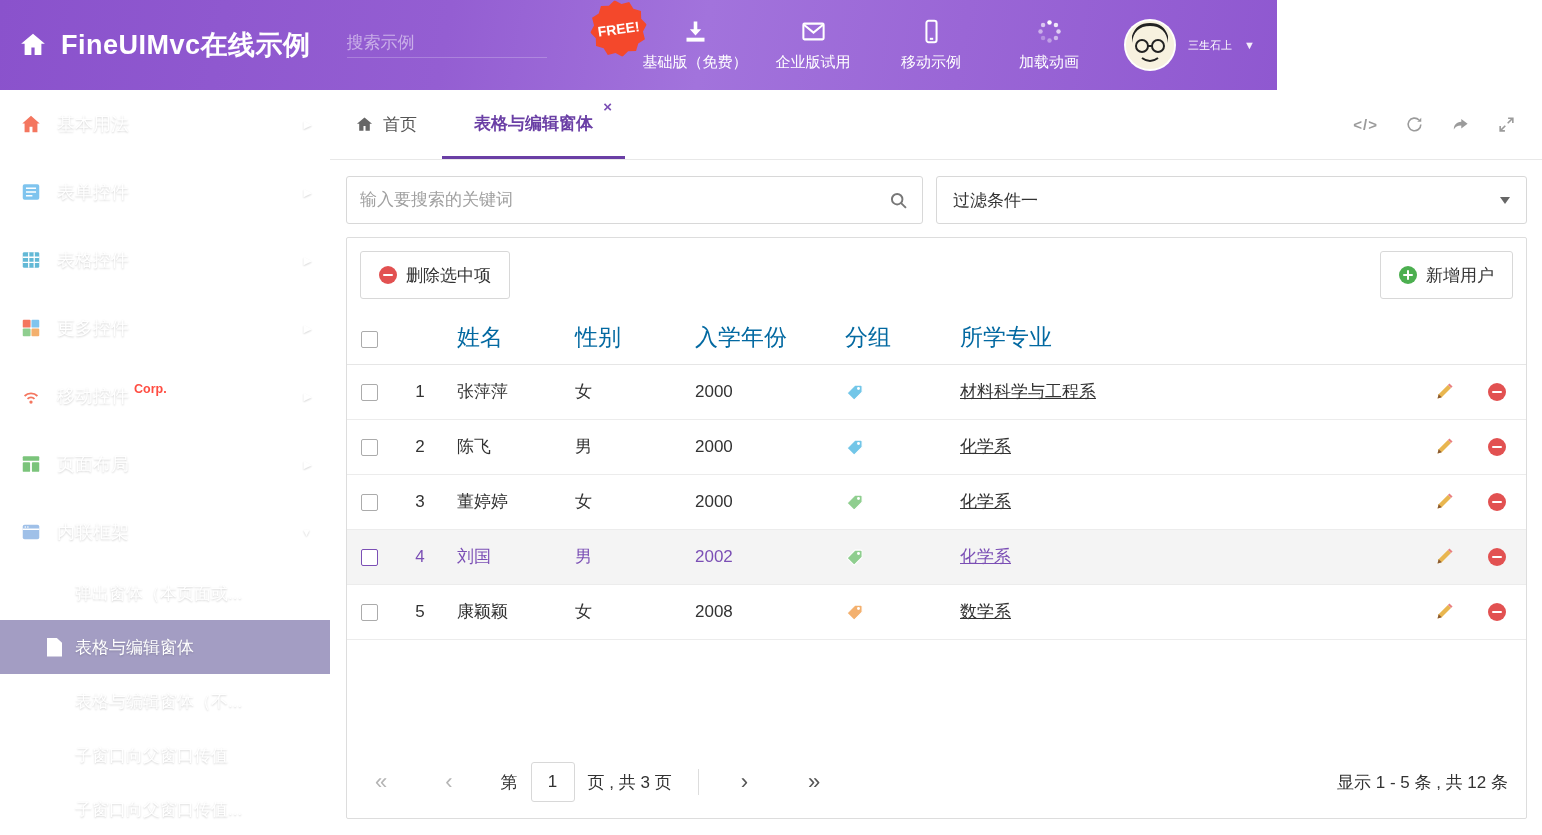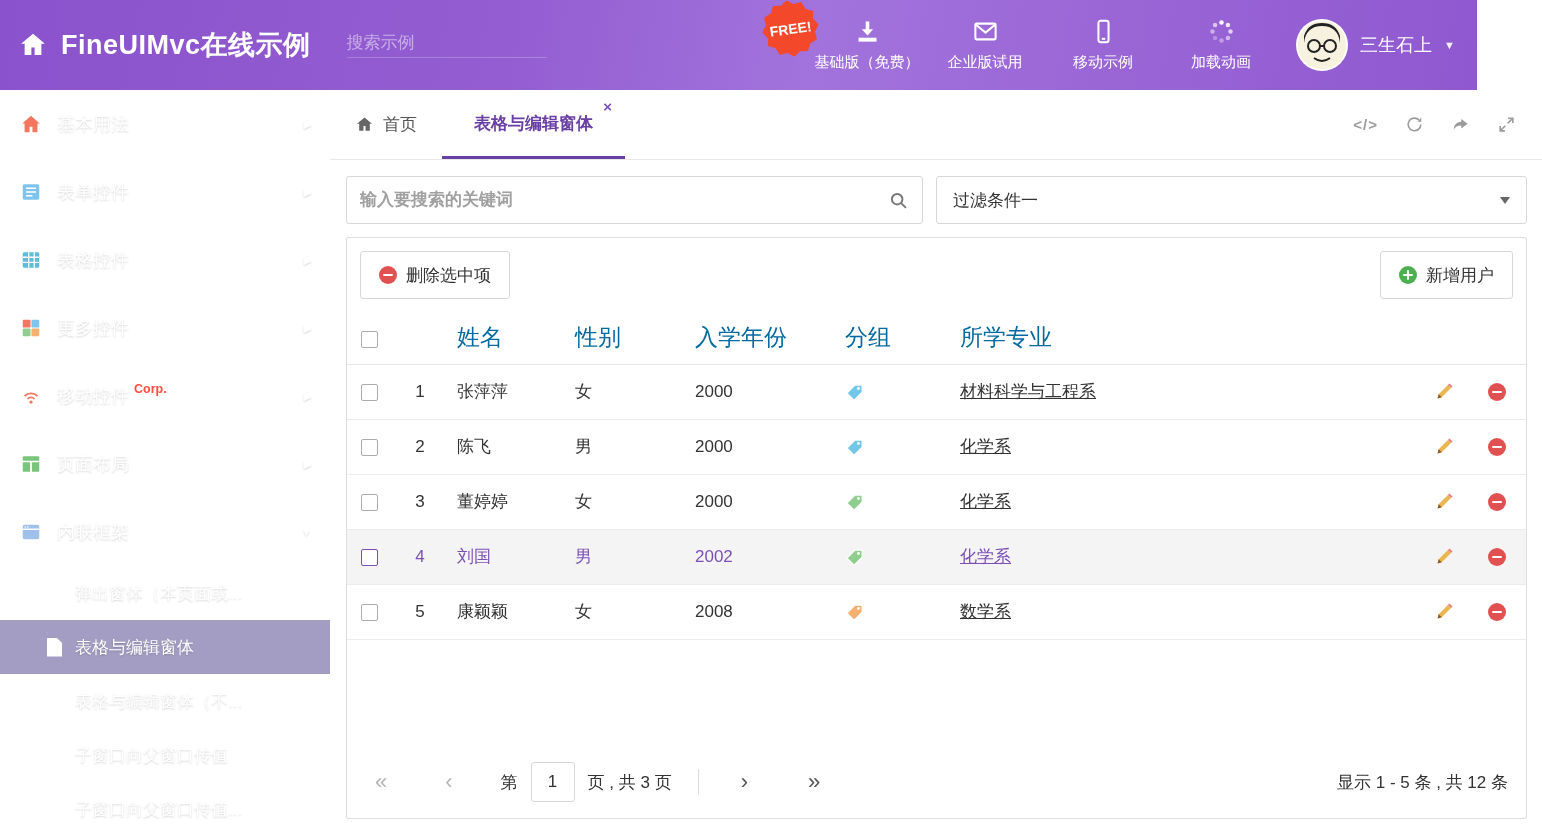--- a/index.html
+++ b/index.html
@@ -1,21 +1,21 @@
 <!DOCTYPE html>
 <html><head>
 <meta charset="utf-8">
 <style>
   * { margin:0; padding:0; box-sizing:border-box; }
   html,body { width:1542px; height:835px; overflow:hidden; }
   body { font-family:"Liberation Sans","DejaVu Sans",sans-serif; background:#fff; position:relative; }
   svg { display:block; }
 
   
-  .header { position:absolute; top:0; left:0; width:1477px; height:90px; z-index:3;
+  .header { position:absolute; top:0; left:0; width:1277px; height:90px; z-index:3;
     background:linear-gradient(100deg,#8a52cc 0%,#945ed2 35%,#a273dc 55%,#9a66d6 75%,#8f58d0 100%);
     color:#fff; display:flex; align-items:center; }
   .brand { display:flex; align-items:center; margin-left:18px; }
   .brand svg { width:30px; height:30px; }
   .brand-title { font-size:27px; font-weight:bold; margin-left:13px; letter-spacing:.5px; }
   .hsearch { margin-left:36px; width:200px; display:flex; align-items:center;
     border-bottom:1px solid rgba(255,255,255,.22); padding-bottom:4px; }
   .hsearch input { flex:1; background:transparent; border:none; outline:none; color:#fff; font-size:17px; font-family:inherit; }
   .hsearch input::placeholder { color:rgba(255,255,255,.5); }
   .hsearch svg { width:21px; height:21px; color:rgba(255,255,255,.75); }
@@ -23,21 +23,21 @@
   .nav-item { width:118px; display:flex; flex-direction:column; align-items:center; justify-content:center;
     gap:8px; font-size:15px; position:relative; cursor:pointer; }
   .nav-item svg { width:27px; height:27px; }
   .free-badge { position:absolute; top:0; left:-46px; width:57px; height:57px;
     display:flex; align-items:center; justify-content:center;
     background:#f4482b; color:#fff; font-weight:bold; font-size:14px; transform:rotate(-8deg);
     clip-path:polygon(100% 50%,91.8% 61.2%,93.3% 75%,80.7% 80.7%,75% 93.3%,61.2% 91.8%,50% 100%,38.8% 91.8%,25% 93.3%,19.3% 80.7%,6.7% 75%,8.2% 61.2%,0% 50%,8.2% 38.8%,6.7% 25%,19.3% 19.3%,25% 6.7%,38.8% 8.2%,50% 0%,61.2% 8.2%,75% 6.7%,80.7% 19.3%,93.3% 25%,91.8% 38.8%); }
   .huser { display:flex; align-items:center; gap:12px; margin:0 22px 0 16px; cursor:pointer; }
   .avatar { width:52px; height:52px; border-radius:50%; border:2px solid rgba(255,255,255,.9);
     overflow:hidden; background:#f7f1df; flex:none; }
-  .user-name { font-size:18px; white-space:nowrap; }
+  .user-name { font-size:11px; white-space:nowrap; }
   .user-caret { font-size:11px; opacity:.9; }
 
   
   .sidebar { position:absolute; top:90px; bottom:0; left:0; width:330px; overflow:hidden; color:#fff; z-index:2;
     background:
       radial-gradient(ellipse 260px 110px at 14% 93%, rgba(255,255,255,.50), rgba(255,255,255,0) 70%),
       radial-gradient(ellipse 90px 160px at 6% 76%, rgba(55,55,115,.38), rgba(55,55,115,0) 70%),
       radial-gradient(ellipse 110px 180px at 97% 70%, rgba(60,60,120,.30), rgba(60,60,120,0) 70%),
       linear-gradient(180deg,#8a55ce 0%,#9263d2 22%,#9a72d6 40%,#a habit 0%) , 
       linear-gradient(180deg,#8a55ce 0%,#9263d2 22%,#9a72d6 40%,#a98fdc 58%,#b9abe2 70%,#a3a8de 82%,#8d97d4 92%,#8691cf 100%); }
@@ -62,21 +62,21 @@
   .tab-close { position:absolute; top:9px; right:13px; font-size:15px; font-weight:bold; color:#7b4fb5; line-height:1; cursor:pointer; }
   .tab-tools { margin-left:auto; display:flex; align-items:center; gap:27px; padding-right:26px; color:#9b9b9b; }
   .tool { cursor:pointer; display:flex; align-items:center; }
   .tool svg { width:19px; height:19px; }
   .tool-code { font-size:15px; font-weight:bold; letter-spacing:1px; }
 
   .content { flex:1; padding:16px 15px 16px 16px; display:flex; flex-direction:column; min-height:0; }
   .filter-row { display:flex; gap:13px; margin-bottom:13px; flex:none; }
   .search-box { width:577px; flex:none; height:48px; border:1px solid #d8d8d8; border-radius:3px;
     display:flex; align-items:center; padding:0 13px; }
-  .search-box input { flex:1; border:none; outline:none; font-size:17px; color:#333; font-family:inherit;font-weight:bold; }
+  .search-box input { flex:1; border:none; outline:none; font-size:17px; color:#333; font-family:inherit; }
   .search-box input::placeholder { color:#a0a0a0; }
   .search-btn { color:#777; cursor:pointer; }
   .search-btn svg { width:21px; height:21px; }
   .select-box { flex:1; height:48px; border:1px solid #d8d8d8; border-radius:3px; display:flex;
     align-items:center; padding:0 16px; font-size:17px; color:#333; cursor:pointer; }
   .caret-down { margin-left:auto; width:0; height:0; border-left:5.5px solid transparent;
     border-right:5.5px solid transparent; border-top:7px solid #666; }
 
   .panel { flex:1; border:1px solid #ddd; border-radius:2px; display:flex; flex-direction:column;
     min-height:0; overflow:hidden; }

